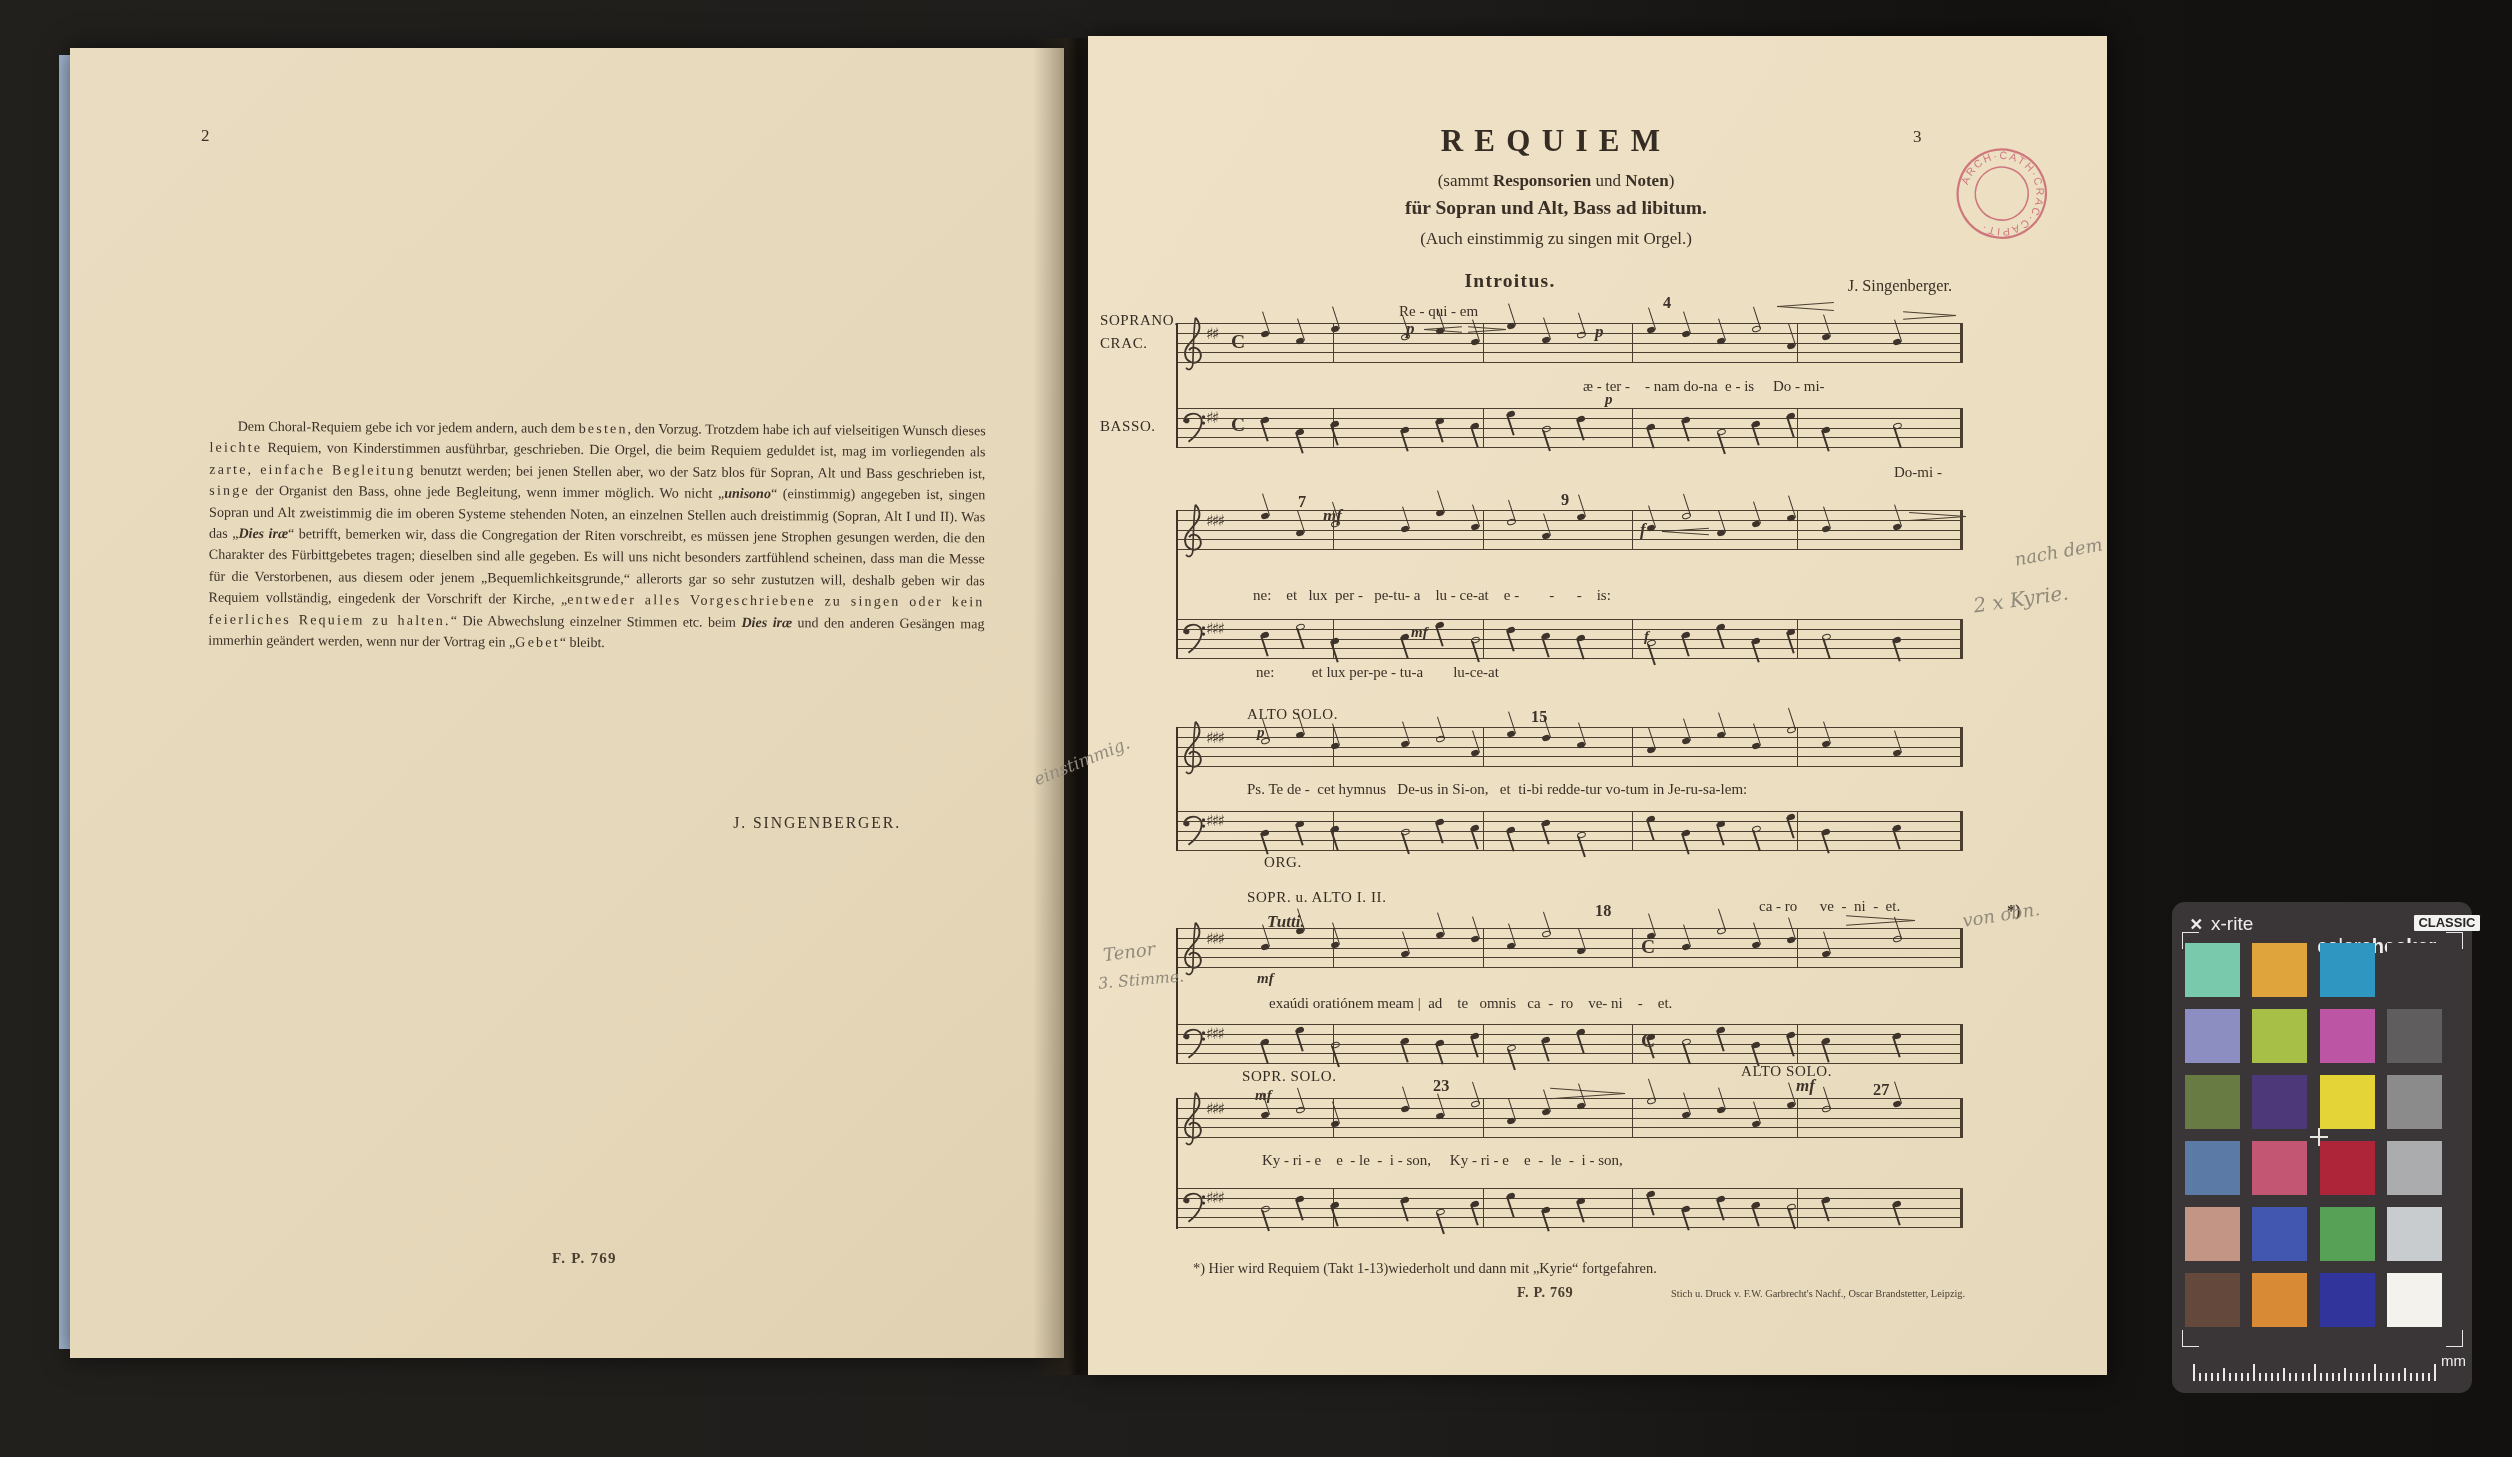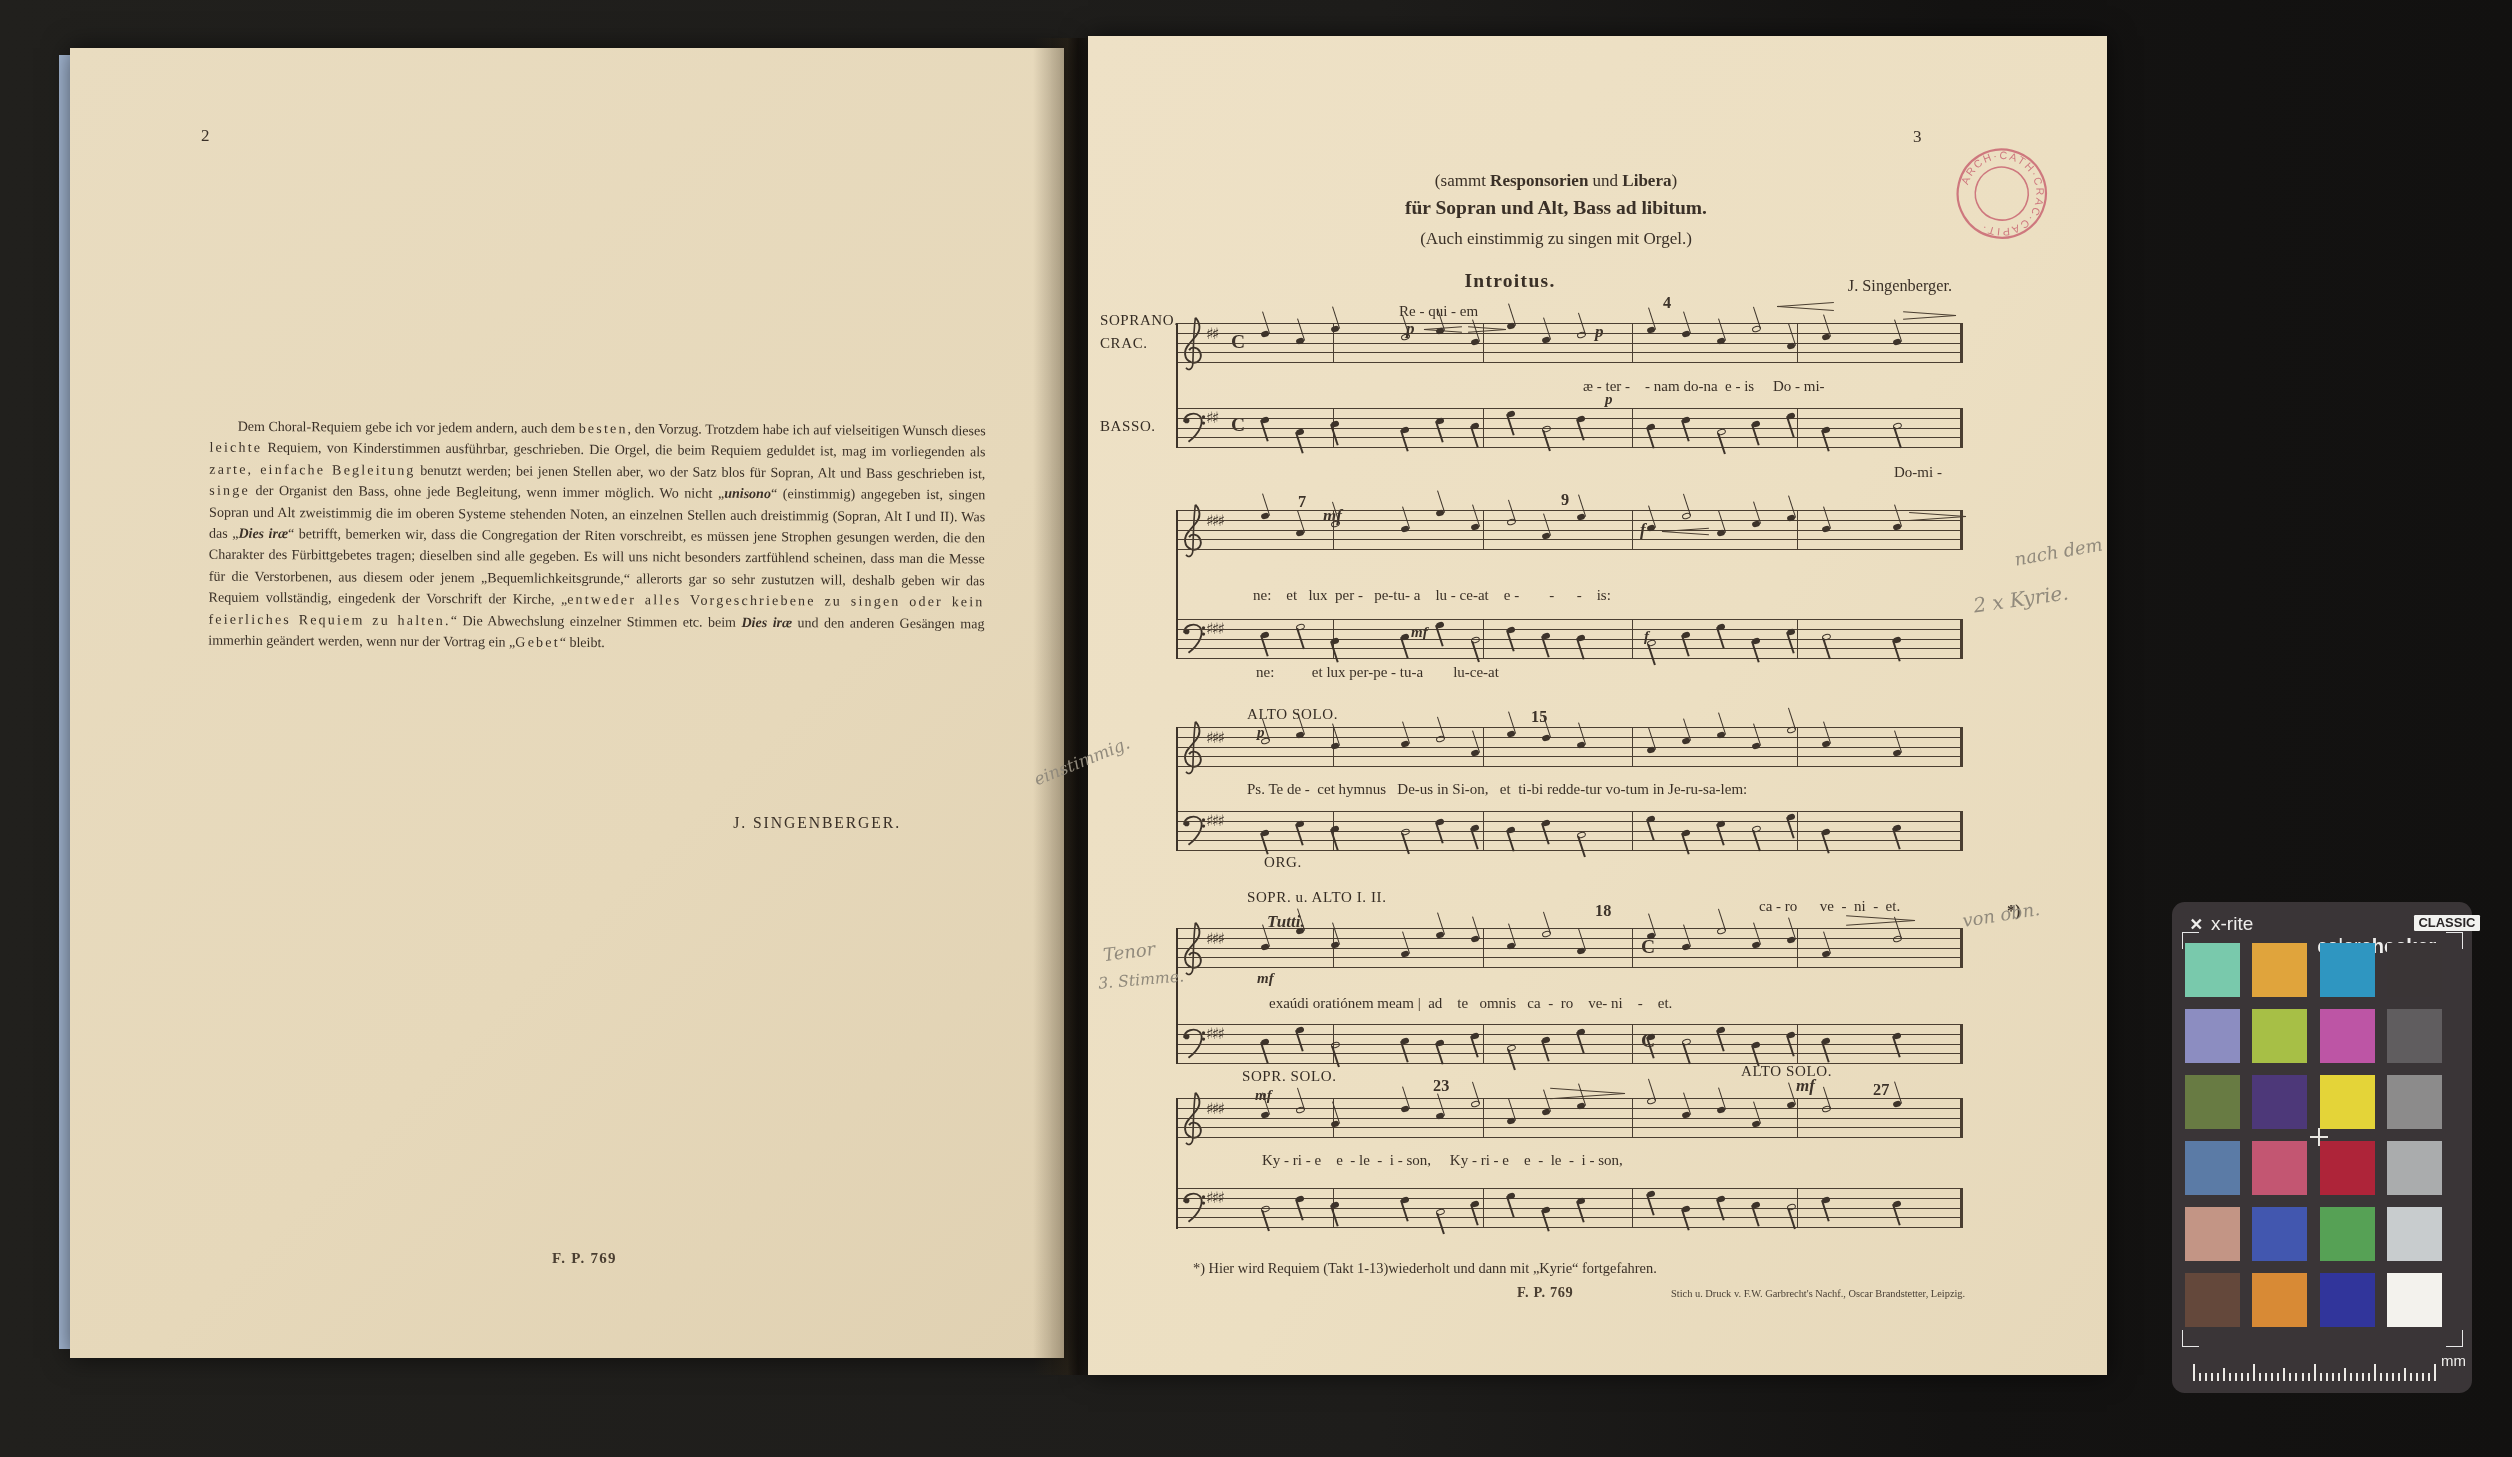--- a/index.html
+++ b/index.html
@@ -80,21 +80,22 @@
     <circle cx="82" cy="82" r="70" fill="none" stroke="#c75f6e" stroke-width="3.5"></circle>
     <circle cx="82" cy="82" r="42" fill="none" stroke="#c75f6e" stroke-width="2.5"></circle>
     <defs>
         <path id="stampcirc" d="M82,82 m-55,0 a55,55 0 1,1 110,0 a55,55 0 1,1 -110,0"></path>
       </defs>
     <text fill="#c75f6e" font-size="17" font-family="Liberation Sans, sans-serif" letter-spacing="3">
       <textPath href="#stampcirc">ARCH·CATH·CRAC·CAPIT·</textPath>
     </text>
   </svg>
 
-  <div class="t" style="left:1179px;top:171px;width:754px;text-align:center;font-size:17px;"><span>(sammt </span><span class="seg-b">Responsorien</span><span> und </span><span class="seg-b">Libera</span><span>)</span></div>
+  <div class="t" style="left:1179px;top:123px;width:754px;text-align:center;font-size:31px;font-weight:bold;letter-spacing:11.3px;color:#352c24;">REQUIEM</div>
+  <div class="t" style="left:1179px;top:171px;width:754px;text-align:center;font-size:17px;"><span>(sammt </span><span class="seg-b">Responsorien</span><span> und </span><span class="seg-b">Noten</span><span>)</span></div>
   <div class="t" style="left:1179px;top:197px;width:754px;text-align:center;font-size:19.5px;font-weight:600;">für Sopran und Alt, Bass ad libitum.</div>
   <div class="t" style="left:1179px;top:229px;width:754px;text-align:center;font-size:17px;">(Auch einstimmig zu singen mit Orgel.)</div>
   <div class="t" style="left:1438px;top:270px;width:144px;text-align:center;font-size:19.5px;font-weight:bold;letter-spacing:1.3px;">Introitus.</div>
   <div class="t" style="left:1795px;top:276px;width:157px;text-align:right;font-size:16.3px;">J. Singenberger.</div>
 
   <div class="t vlabel" style="left:1100px;top:312px;">SOPRANO.</div>
   <div class="t vlabel" style="left:1100px;top:335px;">CRAC.</div>
   <div class="t vlabel" style="left:1100px;top:418px;">BASSO.</div>
   <div class="t mnum" style="left:1663px;top:293px;">4</div>
   <div class="t lyr" style="left:1399px;top:303px;">Re - qui - em</div>

